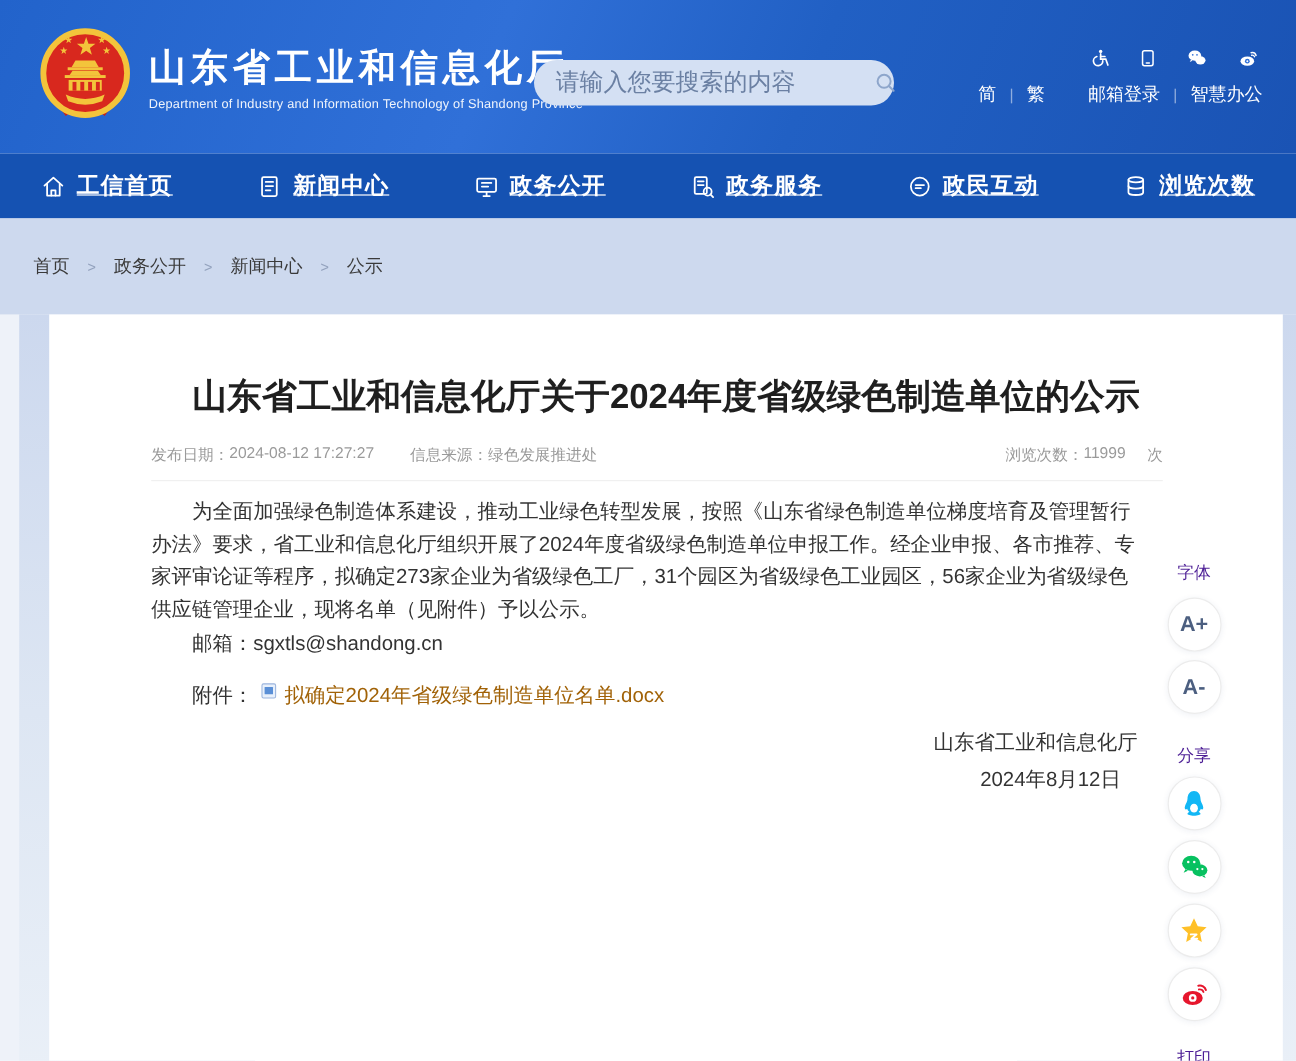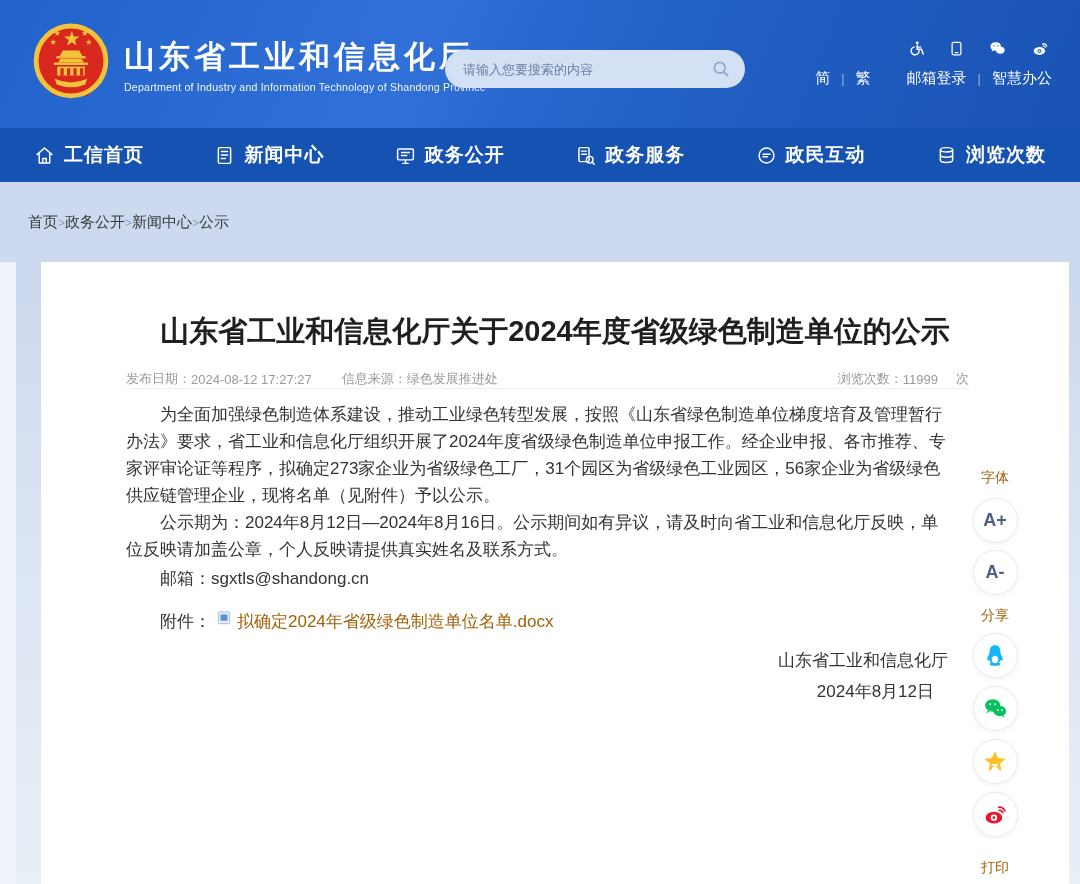--- a/index.html
+++ b/index.html
@@ -10,83 +10,83 @@
   
   .site-header { position:absolute; top:0; left:0; width:1080px; height:128px;
     background:linear-gradient(112deg,#2263cb 0%,#3070d8 38%,#2160c4 62%,#1a53b4 100%); }
   .emblem { position:absolute; left:30px; top:22px; width:82px; height:86px; }
   .brand { position:absolute; left:124px; top:40px; color:#fff; }
   .brand-title { font-size:31px; font-weight:bold; letter-spacing:4px; line-height:34px; }
   .brand-sub { font-size:10.6px; margin-top:7px; opacity:.93; letter-spacing:.2px; }
   .search-box { position:absolute; left:445px; top:50px; width:300px; height:38px;
     background:#d4e0f3; border-radius:19px; display:flex; align-items:center; padding:0 14px 0 18px; }
   .search-box input { flex:1; border:none; outline:none; background:transparent;
-    font-size:13px; color:#5d7296; font-family:inherit; }
+    font-size:20px; color:#5d7296; font-family:inherit; }
   .search-box input::placeholder { color:#6b80a3; }
   .search-btn { background:none; border:none; cursor:pointer; display:flex; align-items:center; }
   .hdr-icons { position:absolute; right:30px; top:40px; display:flex; gap:24px; align-items:center; }
   .hdr-icons span { display:flex; cursor:pointer; }
   .hdr-links { position:absolute; right:28px; top:69px; display:flex; align-items:center;
     gap:11px; color:#fff; font-size:15px; }
   .hdr-links .lnk { cursor:pointer; }
   .hdr-links .sep { color:rgba(255,255,255,.5); font-size:13px; }
   .hdr-links .gap { width:14px; }
 
   
   .main-nav { position:absolute; top:128px; left:0; width:1080px; height:54px;
     background:#1552b2; display:flex; align-items:center; justify-content:space-between;
     padding:0 34px; }
   .nav-item { display:flex; align-items:center; gap:9px; color:#fff; font-size:19px;
-    font-weight:bold; cursor:pointer; letter-spacing:1px; }
+    font-weight:bold; cursor:pointer; letter-spacing:1px;text-decoration:underline; }
   .nav-item svg { display:block; }
 
   
   .crumb-band { position:absolute; top:182px; left:0; width:1080px; height:80px; background:#cdd9ee; }
   .breadcrumb { position:absolute; left:28px; top:31px; display:flex; align-items:center;
-    font-size:15px; color:#3a3a3a; }
+    gap:15px; font-size:15px; color:#3a3a3a; }
   .breadcrumb .bc { cursor:pointer; }
   .breadcrumb .bc-sep { color:#93a2bd; font-size:12px; }
 
   
   .main-bg { position:absolute; top:262px; left:16px; width:1080px; height:736px;
     background:linear-gradient(180deg,#ccd8ee 0%,#dde6f3 45%,#eef3f9 100%); }
   .card { position:absolute; left:25px; top:0; width:1028px; height:622px; background:#fff; }
 
   .article-title { margin:46px auto 0; width:850px; text-align:center; font-size:29px;
     font-weight:bold; color:#1f1f1f; line-height:46px; }
-  .meta-row { margin:16px 0 0 85px; width:843px; display:flex; align-items:center;
-    font-size:13px; color:#9a9a9a; padding-bottom:0; border-bottom:1px solid #f0f0f0; }
+  .meta-row { margin:16px 0 0 85px; width:843px; display:flex; align-items:flex-start;
+    font-size:13px; color:#9a9a9a; padding-bottom:12px; border-bottom:1px solid #f0f0f0; }
   .meta-row .m-gap { width:30px; }
   .meta-row .spacer { flex:1; }
   .meta-row .v-gap { width:18px; }
 
   .article-body { margin:12px 0 0 85px; width:822px; font-size:17px; color:#333; }
   .article-body p.para { text-indent:2em; line-height:27px; }
   .article-body p.contact { text-indent:2em; line-height:31px; }
 
   .attach-row { margin:16px 0 0 119px; display:flex; align-items:center; gap:4px;
     font-size:17px; color:#333; }
   .attach-link { color:#a16207; text-decoration:none; cursor:pointer; margin-left:2px; }
   .attach-icon { display:flex; margin-left:2px; position:relative; top:-4px; }
 
   .signature { margin:12px 0 0 85px; width:822px; text-align:right; font-size:17px;
     color:#333; line-height:31px; }
   .signature .sig-date { padding-right:14px; }
 
   
   .side-toolbar { position:absolute; top:207px; right:50px; width:48px;
     display:flex; flex-direction:column; align-items:center; }
-  .tool-label { font-size:14px; color:#a16207; }
+  .tool-label { font-size:14px; color:#4c1d95; }
   .circle-btn { width:45px; height:45px; border-radius:50%; background:#fff;
     border:1px solid #ececec; box-shadow:0 1px 5px rgba(40,70,120,.08);
     display:flex; align-items:center; justify-content:center; cursor:pointer;
     font-family:inherit; }
   .font-btn { font-size:18px; font-weight:bold; color:#4c5f80; margin-top:11px; }
   .font-btn.minus { margin-top:7px; }
-  .share-label { margin-top:12px; }
+  .share-label { margin-top:26px; }
   .share-btn { margin-top:8px; }
   .print-label { margin-top:22px; cursor:pointer; }
 </style>
 </head>
 <body>
 
 <svg width="0" height="0" style="position:absolute">
   <defs>
     <symbol id="star" viewBox="-10 -10 20 20">
       <path d="M0,-10 2.35,-3.24 9.51,-3.09 3.8,1.24 5.88,8.09 0,4 -5.88,8.09 -3.8,1.24 -9.51,-3.09 -2.35,-3.24Z" fill="#F3C43B"></path>
@@ -260,21 +260,20 @@
           <span>绿色发展推进处</span>
         <span class="spacer"></span>
         <span>浏览次数：</span>
           <span>11999</span>
         <span class="v-gap"></span>
         <span>次</span>
       </div>
 
       <div class="article-body">
         <p class="para">为全面加强绿色制造体系建设，推动工业绿色转型发展，按照《山东省绿色制造单位梯度培育及管理暂行办法》要求，省工业和信息化厅组织开展了2024年度省级绿色制造单位申报工作。经企业申报、各市推荐、专家评审论证等程序，拟确定273家企业为省级绿色工厂，31个园区为省级绿色工业园区，56家企业为省级绿色供应链管理企业，现将名单（见附件）予以公示。</p>
-        <p class="para">公示期为：2024年8月12日—2024年8月16日。公示期间如有异议，请及时向省工业和信息化厅反映，单位反映请加盖公章，个人反映请提供真实姓名及联系方式。</p>
         <p class="contact">邮箱：sgxtls@shandong.cn</p>
       </div>
 
       <div class="attach-row">
         <span>附件：</span>
         <span class="attach-icon">
           <svg width="14" height="14" viewBox="0 0 16 16">
             <rect x="1.5" y="1" width="13" height="13.5" rx="1.5" fill="#e8f0fb" stroke="#9ab4dd" stroke-width="1"></rect>
             <rect x="4" y="4" width="8" height="7" rx="0.5" fill="#5a8fd6"></rect>
           </svg>

